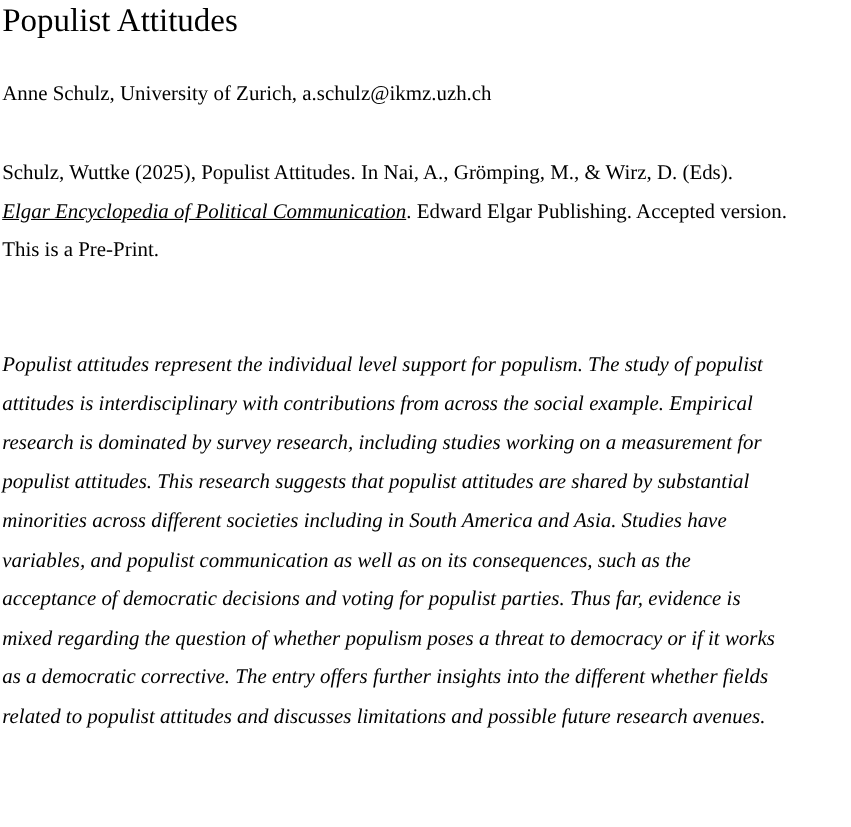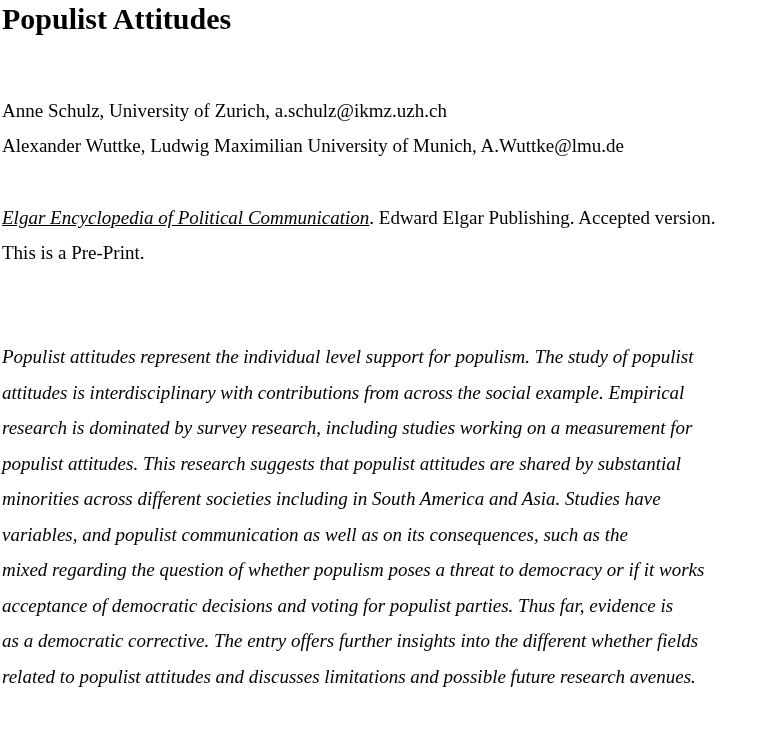--- a/index.html
+++ b/index.html
@@ -19,25 +19,25 @@
     position: relative;
     box-sizing: border-box;
     width: 774px;
     height: 752px;
     padding: 1px 2px 0 2px;
   }
   .doc-title {
     margin: 0;
     font-size: 30px;
     line-height: 36px;
-    font-weight: 700;
+    font-weight: 400;
     letter-spacing: 0;
   }
   .authors {
-    margin-top: 56px;
+    margin-top: 31px;
     font-size: 19px;
     line-height: 35px;
     font-family: Liberation Serif, serif;
   }
   .citation {
     margin-top: 37px;
     font-size: 19px;
     line-height: 35px;
   }
   .citation .book-title {
@@ -56,34 +56,34 @@
 </style>
 </head>
 <body>
 
 <div class="page">
 
   <h1 class="doc-title">Populist Attitudes</h1>
 
   <div class="authors">
     <div class="line">Anne Schulz, University of Zurich, a.schulz@ikmz.uzh.ch</div>
-    <div class="line">Alexander Wuttke, Ludwig Maximilian University of Munich, A.Wuttke@lmu.de</div>
   </div>
 
   <div class="citation">
+    <div class="line">Schulz, Wuttke (2025), Populist Attitudes. In Nai, A., Grömping, M., &amp; Wirz, D. (Eds).</div>
     <div class="line"><span class="book-title">Elgar Encyclopedia of Political Communication</span><span>. Edward Elgar Publishing. Accepted version.</span></div>
     <div class="line">This is a Pre-Print.</div>
   </div>
 
   <div class="abstract">
     <div class="line">Populist attitudes represent the individual level support for populism. The study of populist</div>
     <div class="line">attitudes is interdisciplinary with contributions from across the social example. Empirical</div>
     <div class="line">research is dominated by survey research, including studies working on a measurement for</div>
     <div class="line">populist attitudes. This research suggests that populist attitudes are shared by substantial</div>
     <div class="line">minorities across different societies including in South America and Asia. Studies have</div>
     <div class="line">variables, and populist communication as well as on its consequences, such as the</div>
+    <div class="line">acceptance of democratic decisions and voting for populist parties. Thus far, evidence is</div>
     <div class="line">mixed regarding the question of whether populism poses a threat to democracy or if it works</div>
-    <div class="line">acceptance of democratic decisions and voting for populist parties. Thus far, evidence is</div>
     <div class="line">as a democratic corrective. The entry offers further insights into the different whether fields</div>
     <div class="line">related to populist attitudes and discusses limitations and possible future research avenues.</div>
   </div>
 
 </div>
 
 </body></html>

